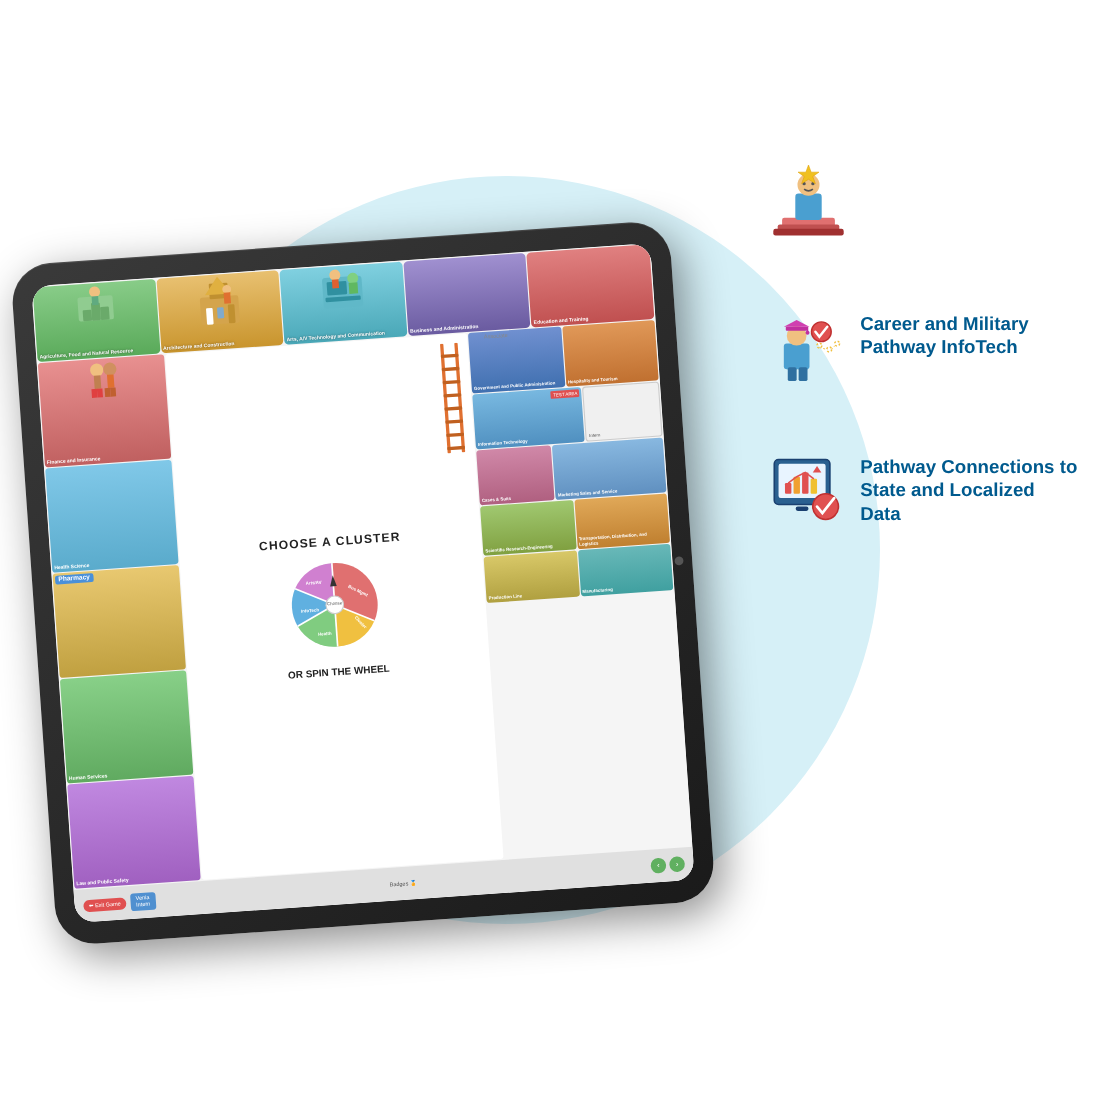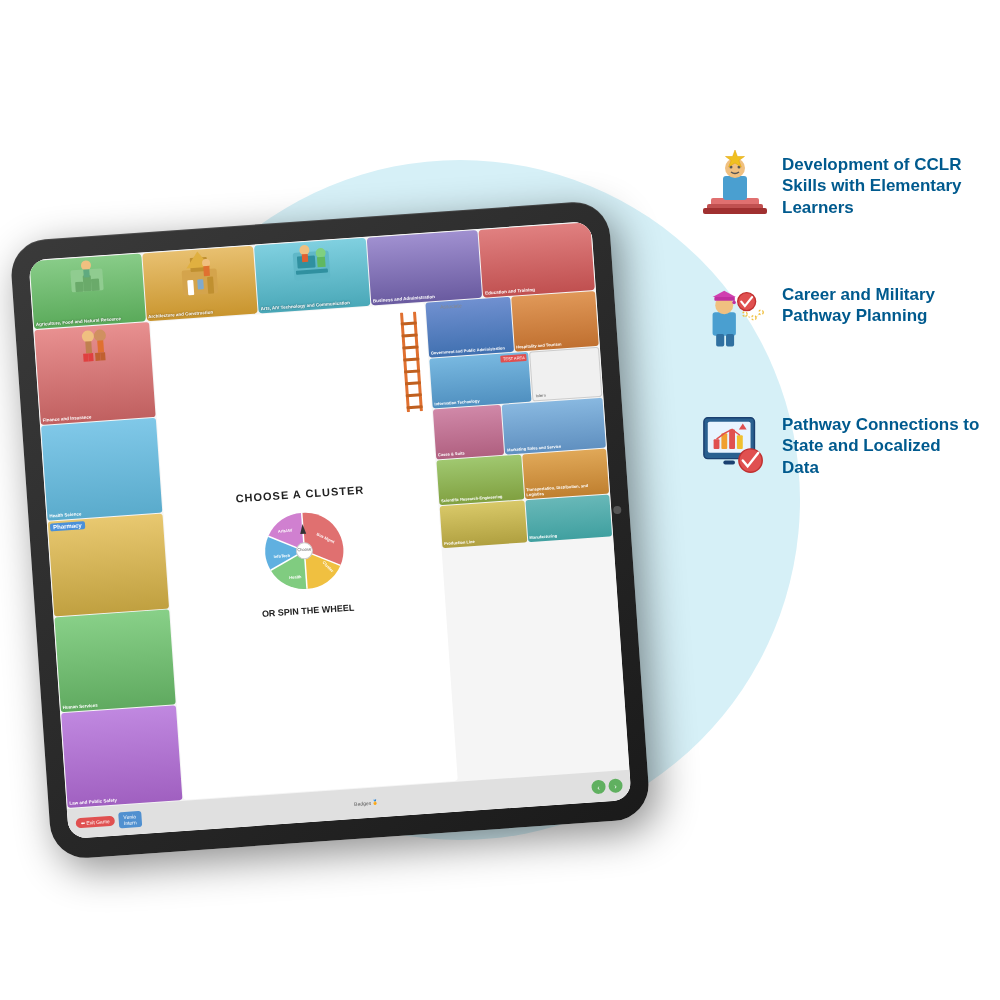--- a/index.html
+++ b/index.html
@@ -339,23 +339,20 @@
 
           <circle cx="34" cy="22" r="10" fill="#f0c080"></circle>
 
           <circle cx="30" cy="21" r="1.5" fill="#555"></circle>
           <circle cx="38" cy="21" r="1.5" fill="#555"></circle>
           <path d="M30,26 Q34,29 38,26" stroke="#555" stroke-width="1.5" fill="none"></path>
 
           <polygon points="34,4 36.4,10.5 43.5,10.5 37.9,14.5 40.3,21 34,17 27.7,21 30.1,14.5 24.5,10.5 31.6,10.5" fill="#f0c020" stroke="#e0a000" stroke-width="0.5"></polygon>
         </svg>
       </div>
-      <div class="feature-text">
-        <div class="feature-title">Development of CCLR Skills with Elementary Learners</div>
-      </div>
     </div>
 
     <div class="feature-item">
       <div class="feature-icon-wrap">
 
         <svg width="78" height="75" viewBox="0 0 78 75">
 
           <rect x="14" y="34" width="26" height="26" rx="3" fill="#4a9fd0"></rect>
 
           <circle cx="27" cy="26" r="10" fill="#f0c080"></circle>
@@ -372,21 +369,21 @@
           <circle cx="60" cy="40" r="2.5" fill="none" stroke="#f0c040" stroke-width="1.5" stroke-dasharray="2,2"></circle>
           <circle cx="68" cy="34" r="2.5" fill="none" stroke="#f0c040" stroke-width="1.5" stroke-dasharray="2,2"></circle>
           <line x1="50" y1="38" x2="58" y2="40" stroke="#f0c040" stroke-width="1" stroke-dasharray="2,2"></line>
           <line x1="62" y1="40" x2="66" y2="36" stroke="#f0c040" stroke-width="1" stroke-dasharray="2,2"></line>
 
           <rect x="18" y="58" width="9" height="14" rx="2" fill="#3070a0"></rect>
           <rect x="29" y="58" width="9" height="14" rx="2" fill="#3070a0"></rect>
         </svg>
       </div>
       <div class="feature-text">
-        <div class="feature-title">Career and Military Pathway Planning</div>
+        <div class="feature-title">Career and Military Pathway InfoTech</div>
       </div>
     </div>
 
     <div class="feature-item">
       <div class="feature-icon-wrap">
 
         <svg width="72" height="72" viewBox="0 0 72 72">
 
           <rect x="4" y="8" width="52" height="42" rx="4" fill="#2a6090" stroke="#1a4070" stroke-width="1.5"></rect>
           <rect x="8" y="12" width="44" height="32" rx="2" fill="#e8f4ff"></rect>

